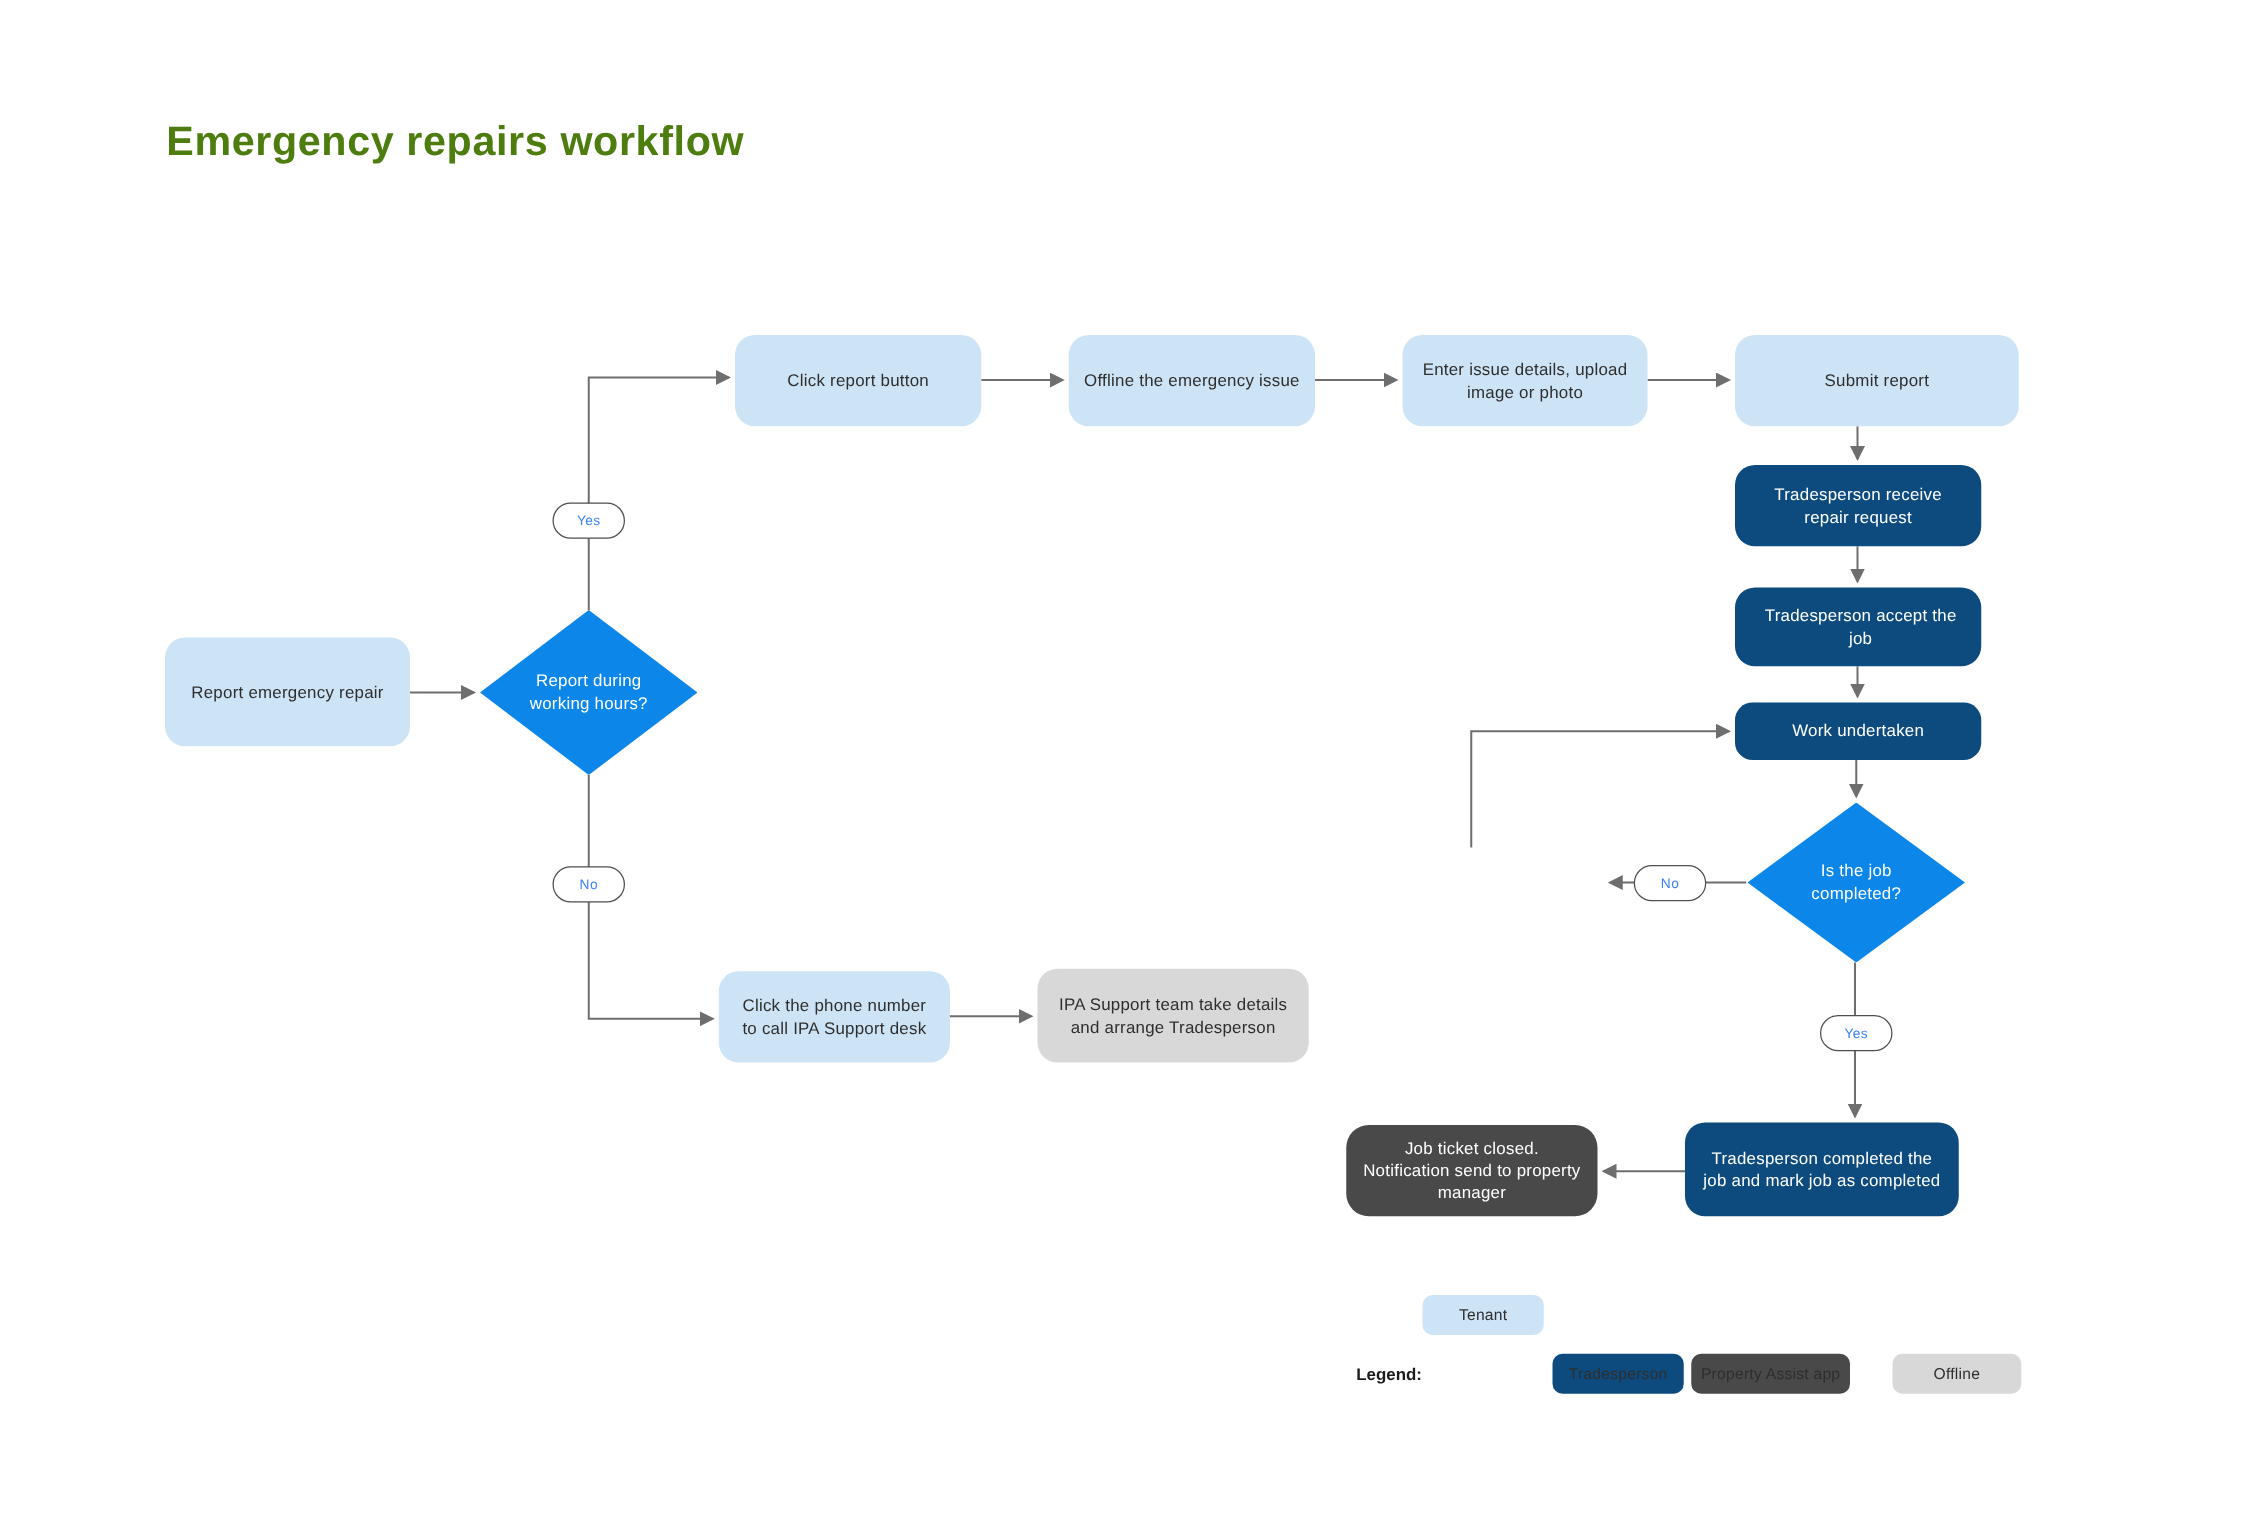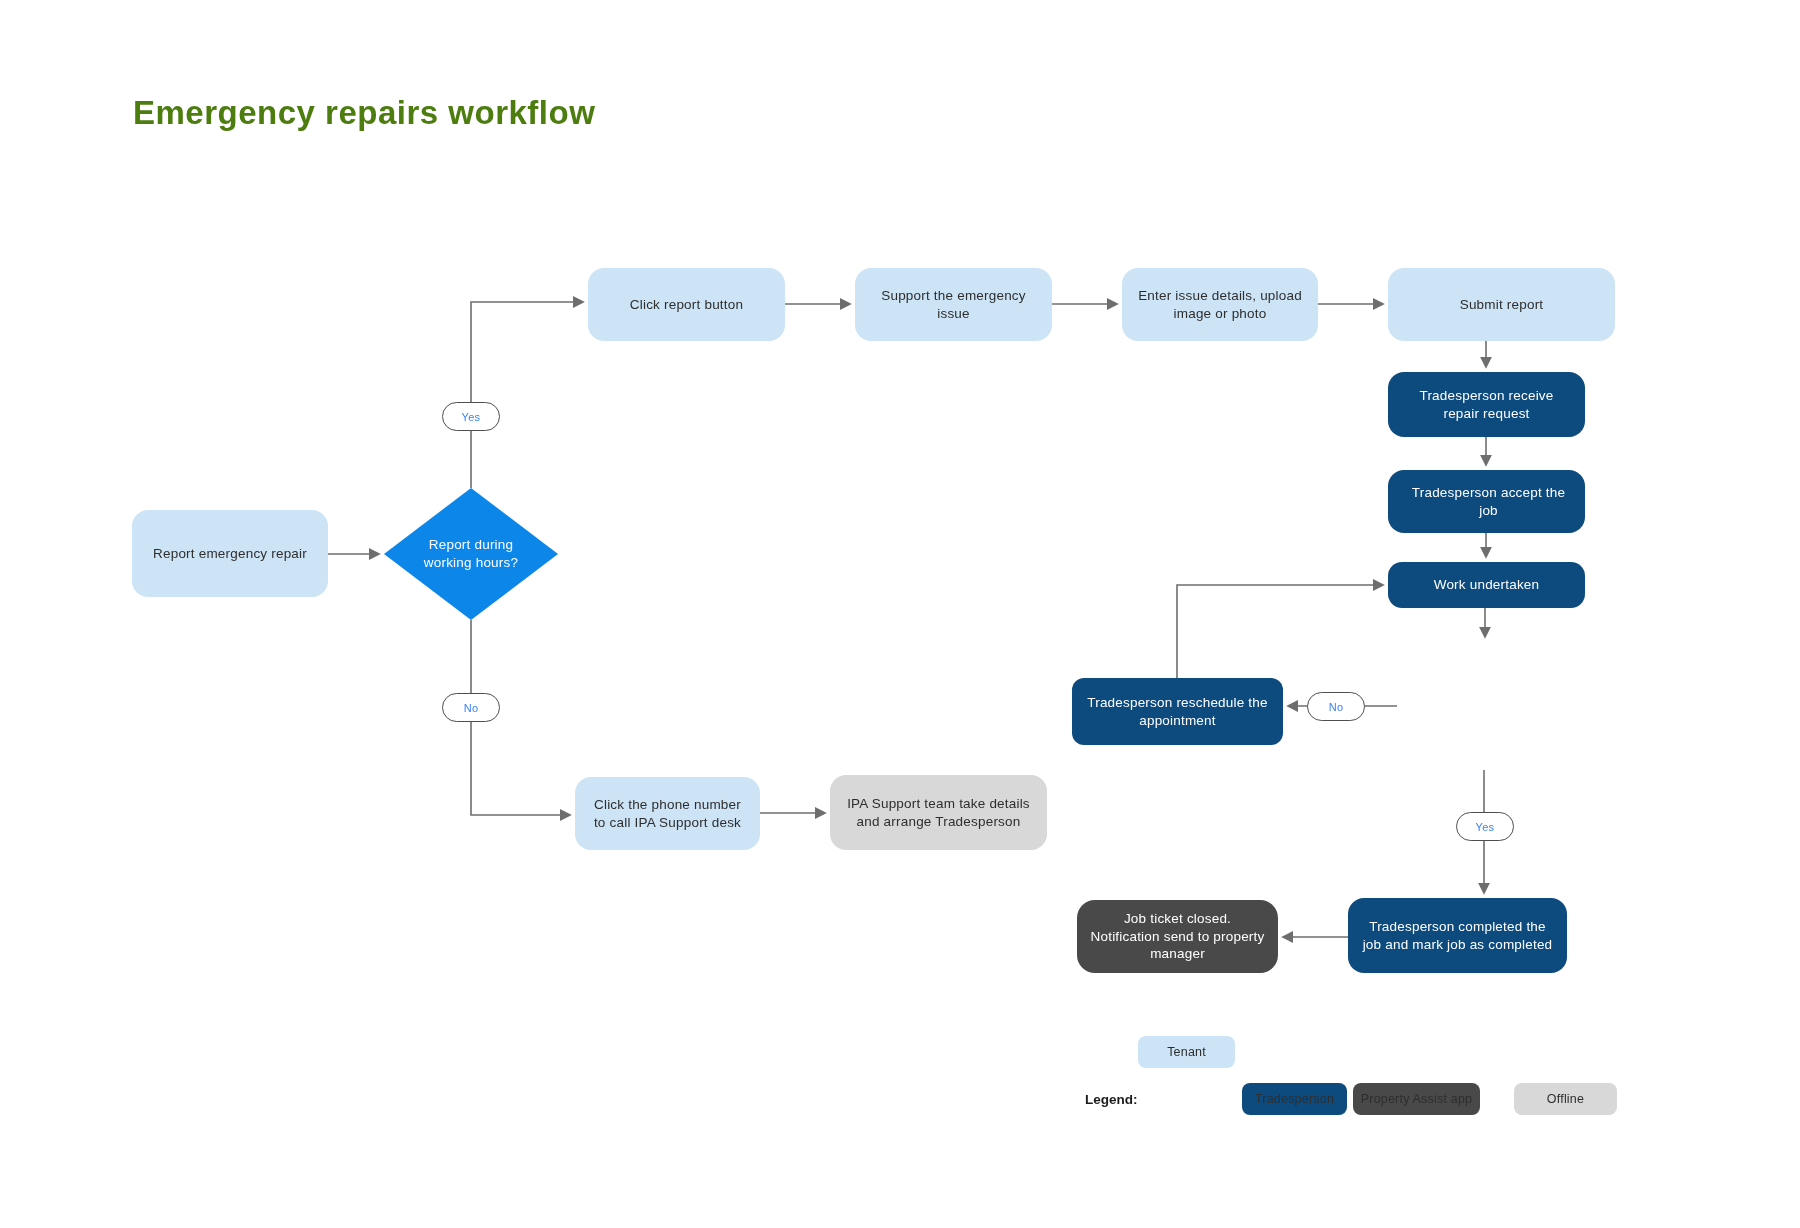--- a/index.html
+++ b/index.html
@@ -76,34 +76,34 @@
       <polyline points="760,813 825,813" marker-end="url(#arr)"></polyline>
     </g>
   </svg>
 
   <div class="node light" style="left:132px;top:510px;width:196px;height:87px;">Report emergency repair</div>
 
   <div class="diamond" style="left:384px;top:488px;width:174px;height:132px;">Report during working hours?</div>
 
   <div class="node light" style="left:588px;top:268px;width:197px;height:73px;">Click report button</div>
 
-  <div class="node light" style="left:855px;top:268px;width:197px;height:73px;">Support the emergency issue</div>
+  <div class="node light" style="left:855px;top:268px;width:197px;height:73px;">Offline the emergency issue</div>
 
   <div class="node light" style="left:1122px;top:268px;width:196px;height:73px;">Enter issue details, upload image or photo</div>
 
   <div class="node light" style="left:1388px;top:268px;width:227px;height:73px;">Submit report</div>
 
   <div class="node navy" style="left:1388px;top:372px;width:197px;height:65px;">Tradesperson receive repair request</div>
 
   <div class="node navy" style="left:1388px;top:470px;width:197px;height:63px;padding-left:16px;">Tradesperson accept the job</div>
 
   <div class="node navy" style="left:1388px;top:562px;width:197px;height:46px;border-radius:14px;">Work undertaken</div>
 
+  <div class="diamond" style="left:1398px;top:642px;width:174px;height:128px;">Is the job completed?</div>
 
-  <div class="node navy" style="left:1072px;top:678px;width:211px;height:67px;border-radius:12px;">Tradesperson reschedule the appointment</div>
 
   <div class="node light" style="left:575px;top:777px;width:185px;height:73px;">Click the phone number to call IPA Support desk</div>
 
   <div class="node graylight" style="left:830px;top:775px;width:217px;height:75px;">IPA Support team take details and arrange Tradesperson</div>
 
   <div class="node navy" style="left:1348px;top:898px;width:219px;height:75px;">Tradesperson completed the job and mark job as completed</div>
 
   <div class="node graydark" style="left:1077px;top:900px;width:201px;height:73px;">Job ticket closed. Notification send to property manager</div>
 
   <div class="pill" style="left:442px;top:402px;">Yes</div>

